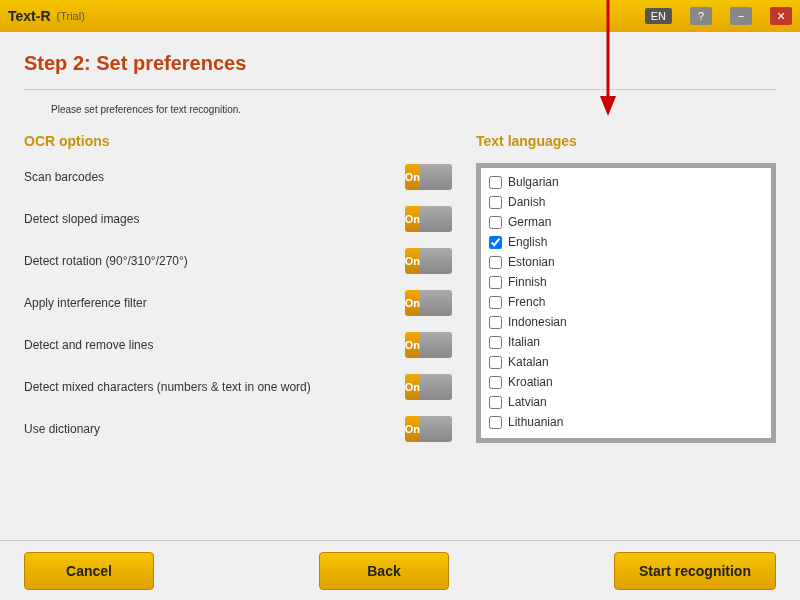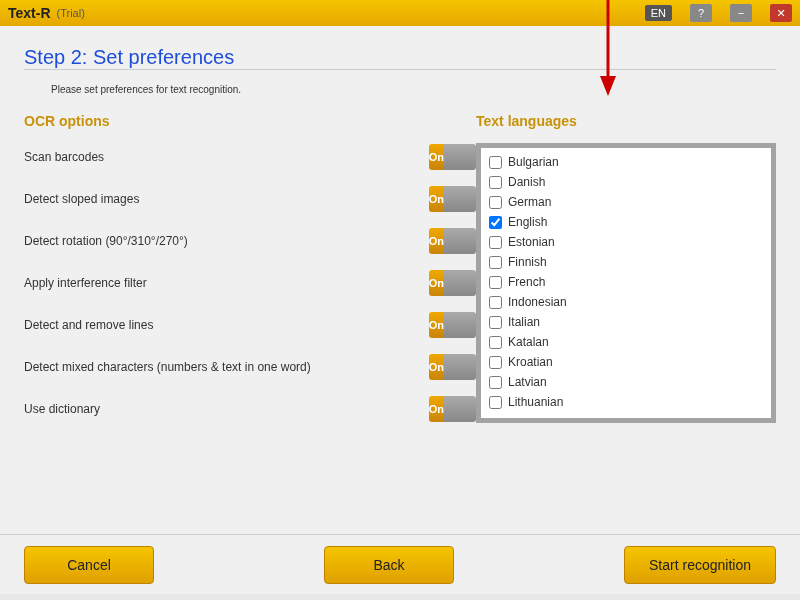--- a/index.html
+++ b/index.html
@@ -8,21 +8,21 @@
       height: 600px;
       overflow: hidden;
       font-family: Arial, sans-serif;
       font-size: 13px;
       background: #e8e8e8;
     }
 
     
     #titlebar {
       background: linear-gradient(to bottom, #f5c400, #e5a800);
-      height: 26px;
+      height: 32px;
       display: flex;
       align-items: center;
       justify-content: space-between;
       padding: 0 8px;
     }
     #titlebar-left {
       display: flex;
       align-items: center;
       gap: 6px;
     }
@@ -68,40 +68,41 @@
 
     
     #main {
       background: #f0f0f0;
       height: 508px;
       padding: 20px 24px 16px 24px;
     }
 
     #step-title {
       font-size: 20px;
-      font-weight: normal;
-      color: #1d4ed8;
-      margin-bottom: 0;
+      font-weight: bold;
+      color: #c2410c;
+      margin-bottom: 14px;
     }
 
     #divider-top {
       border: none;
       border-top: 1px solid #ccc;
       margin-bottom: 14px;
     }
 
     #subtitle {
       font-size: 10px;
       color: #333;
       margin-bottom: 18px;
       margin-left: 27px;
     }
 
     #content-area {
       display: flex;
+      gap: 24px;
     }
 
     
     #left-panel {
       flex: 1;
     }
 
     #ocr-options-title {
       font-size: 14px;
       font-weight: bold;
@@ -213,21 +214,21 @@
       display: flex;
       align-items: center;
       justify-content: space-between;
       padding: 0 24px;
       border-top: 1px solid #ccc;
     }
 
     .action-btn {
       background: linear-gradient(to bottom, #f5c400, #e0a000);
       color: #222;
-      font-weight: normal;
+      font-weight: bold;
       font-size: 14px;
       border: 1px solid #c08000;
       border-radius: 4px;
       padding: 10px 24px;
       cursor: pointer;
       min-width: 130px;
       text-align: center;
     }
   </style>
 </head>

